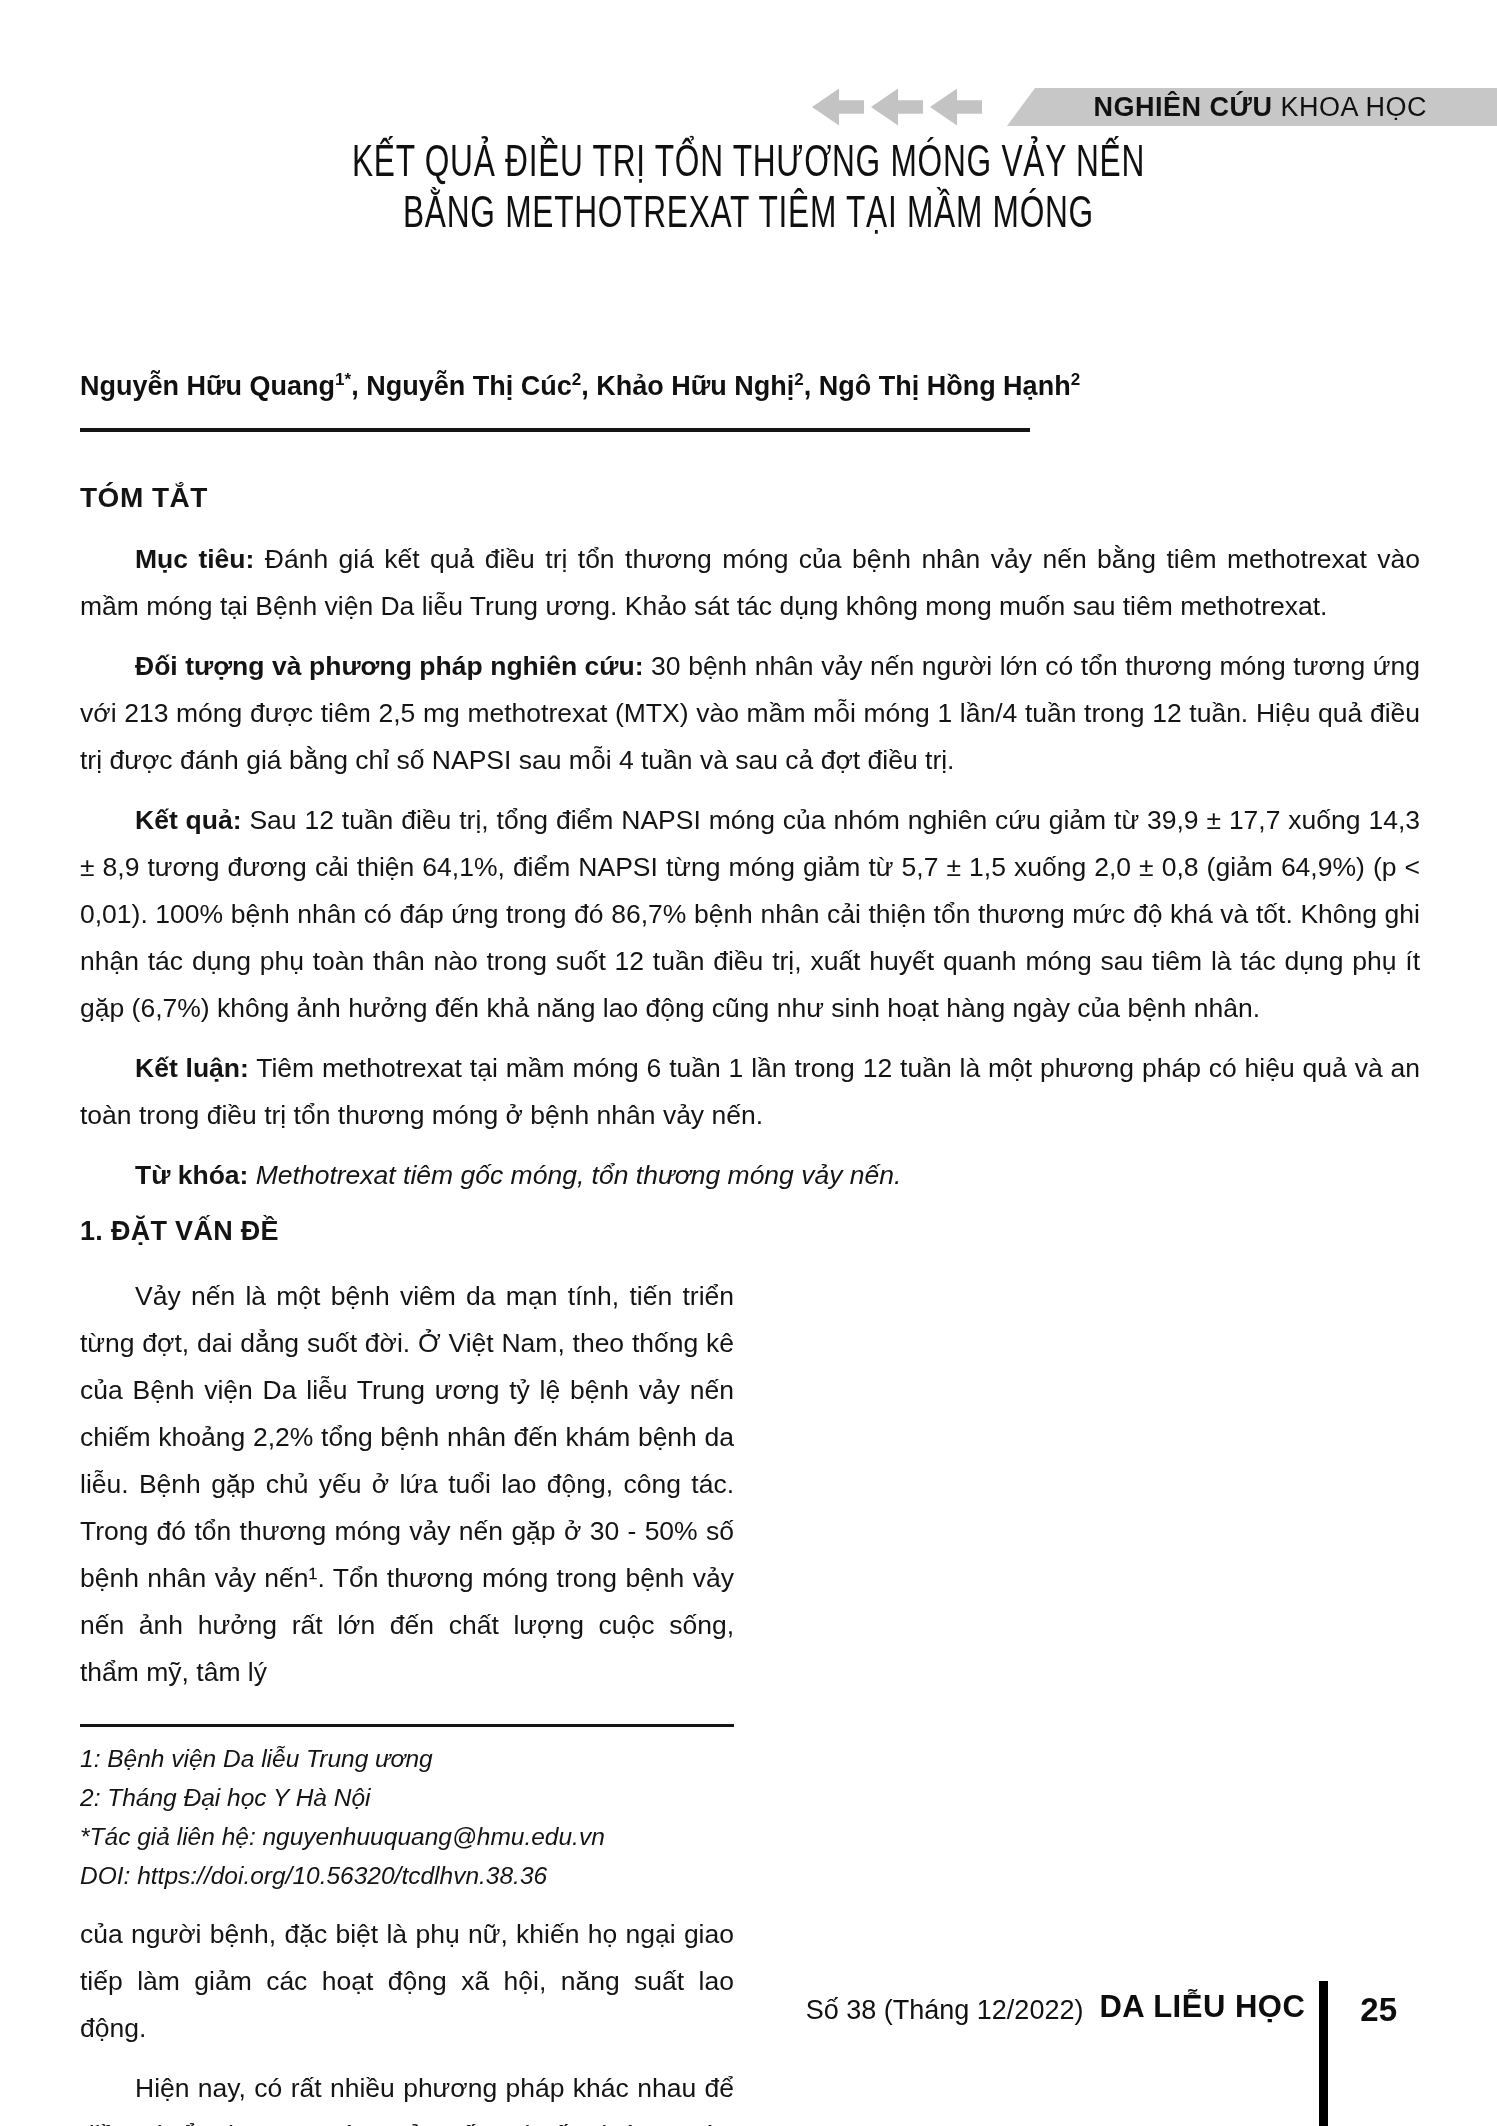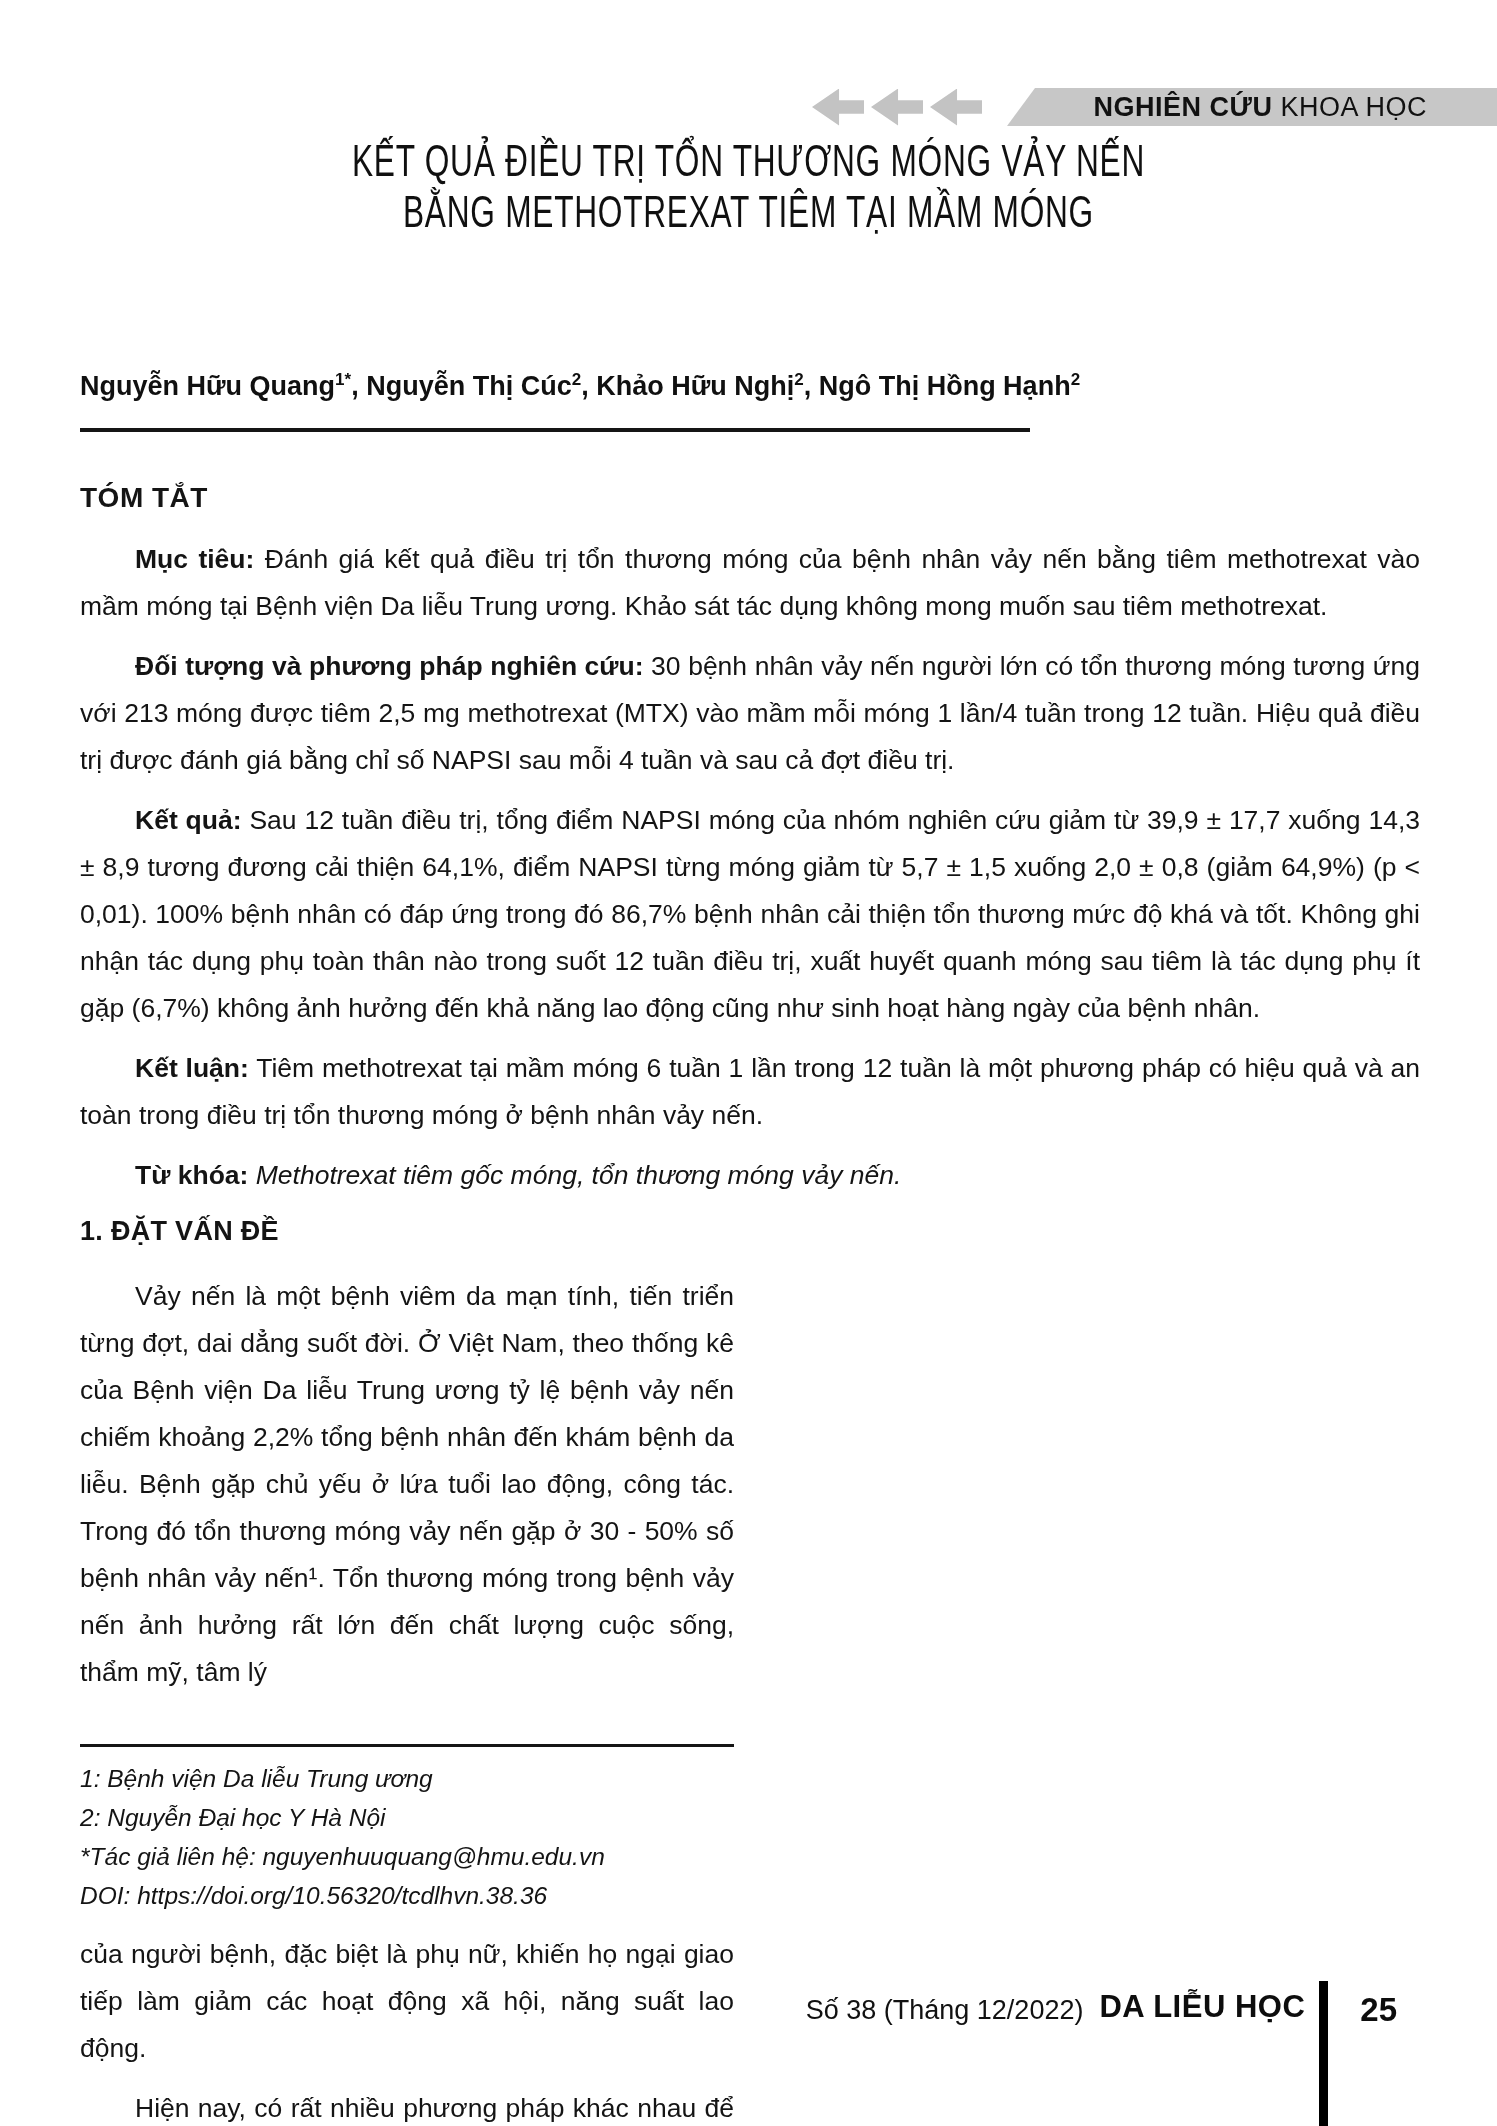--- a/index.html
+++ b/index.html
@@ -29,21 +29,21 @@
   
   .content{position:absolute;top:482px;left:80px;width:1340px;}
   .abstract-heading{font-weight:bold;font-size:28px;margin:0 0 22px 0;letter-spacing:.5px;}
   .para{font-size:26.5px;line-height:47px;text-align:justify;text-indent:55px;margin:0 0 13px 0;}
   .para .lead{font-weight:bold;}
   .keywords .text{font-style:italic;}
   .columns{display:flex;gap:16px;margin-top:8px;flex-direction:column;}
   .col{width:654px;}
   .intro-heading{font-weight:bold;font-size:27px;margin:4px 0 26px 0;letter-spacing:.3px;}
   .no-indent{text-indent:0;}
-  .footnotes{margin-top:48px;border-top:3px solid #151515;padding-top:12px;
+  .footnotes{margin-top:28px;border-top:3px solid #151515;padding-top:12px;
     font-style:italic;font-size:24.5px;line-height:39px;}
   
   .footer{position:absolute;right:0;bottom:0;height:145px;display:flex;align-items:flex-start;}
   .footer-issue{font-size:27px;margin-top:14px;color:#111;}
   .footer-journal{font-size:31px;font-weight:bold;margin:8px 14px 0 16px;letter-spacing:.5px;color:#0d0d0d;}
   .footer-bar{width:9px;height:145px;background:#000;}
   .footer-page{font-size:33px;font-weight:bold;margin:10px 100px 0 32px;color:#0d0d0d;}
 </style>
 </head>
 <body>
@@ -84,21 +84,21 @@
     <p class="para"><span class="lead">Kết luận:</span><span> Tiêm methotrexat tại mầm móng 6 tuần 1 lần trong 12 tuần là một phương pháp có hiệu quả và an toàn trong điều trị tổn thương móng ở bệnh nhân vảy nến.</span></p>
 
     <p class="para keywords"><span class="lead">Từ khóa:</span><span class="text"> Methotrexat tiêm gốc móng, tổn thương móng vảy nến.</span></p>
 
     <div class="columns">
       <div class="col">
         <div class="intro-heading">1. ĐẶT VẤN ĐỀ</div>
         <p class="para">Vảy nến là một bệnh viêm da mạn tính, tiến triển từng đợt, dai dẳng suốt đời. Ở Việt Nam, theo thống kê của Bệnh viện Da liễu Trung ương tỷ lệ bệnh vảy nến chiếm khoảng 2,2% tổng bệnh nhân đến khám bệnh da liễu. Bệnh gặp chủ yếu ở lứa tuổi lao động, công tác. Trong đó tổn thương móng vảy nến gặp ở 30 - 50% số bệnh nhân vảy nến¹. Tổn thương móng trong bệnh vảy nến ảnh hưởng rất lớn đến chất lượng cuộc sống, thẩm mỹ, tâm lý</p>
         <div class="footnotes">
           <div>1: Bệnh viện Da liễu Trung ương</div>
-          <div>2: Nguyễn Đại học Y Hà Nội</div>
+          <div>2: Tháng Đại học Y Hà Nội</div>
           <div>*Tác giả liên hệ: nguyenhuuquang@hmu.edu.vn</div>
           <div>DOI: https://doi.org/10.56320/tcdlhvn.38.36</div>
         </div>
       </div>
       <div class="col">
         <p class="para no-indent">của người bệnh, đặc biệt là phụ nữ, khiến họ ngại giao tiếp làm giảm các hoạt động xã hội, năng suất lao động.</p>
         <p class="para">Hiện nay, có rất nhiều phương pháp khác nhau để điều trị tổn thương móng vảy nến. Thuốc đường toàn thân: Methotrexat, cyclosporin, acitretin cho tác dụng điều trị tốt nhưng hạn chế của nó là gây ra nhiều tác dụng phụ nghiêm trọng. Thuốc bôi calcipotriol, corticoid khả năng xuyên qua bản móng kém nên tác dụng hạn chế. Thuốc sinh học tác dụng tốt nhưng chi phí điều trị quá cao.</p>
       </div>
     </div>
   </div>

